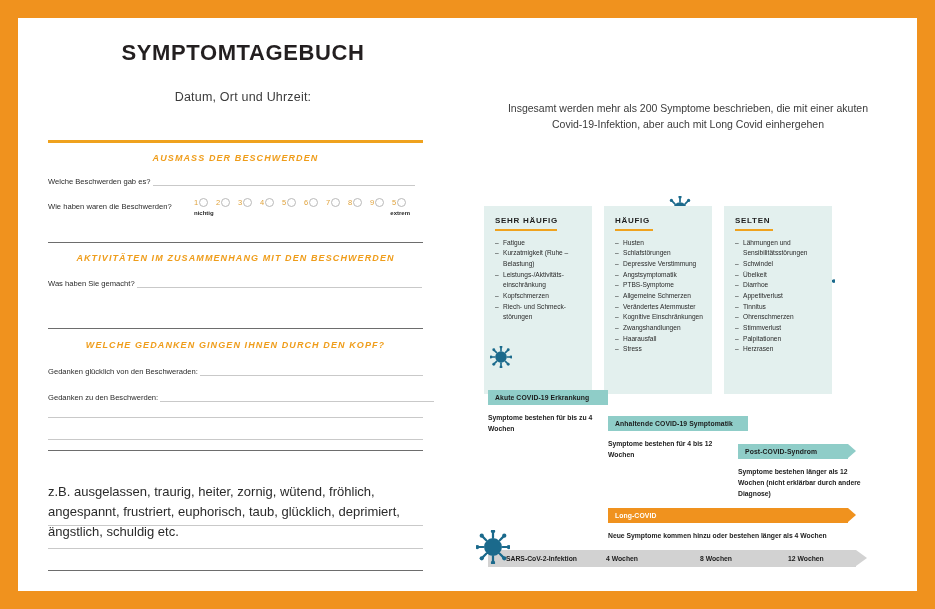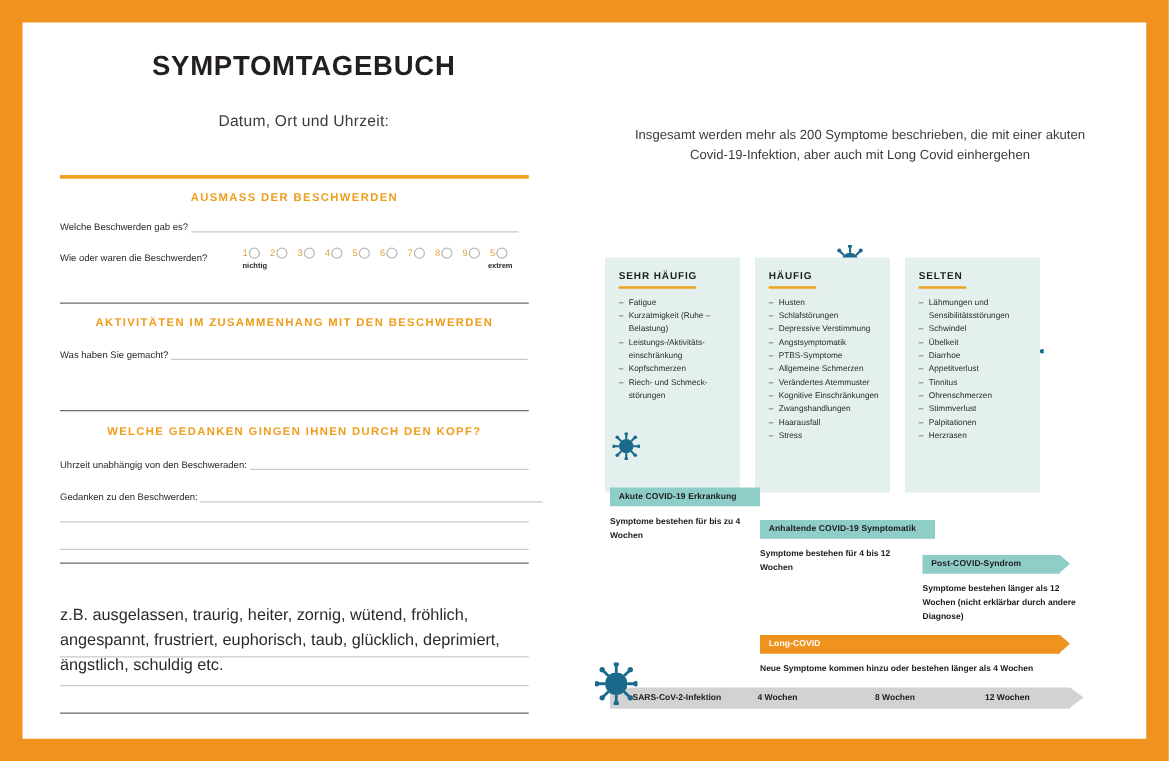--- a/index.html
+++ b/index.html
@@ -30,21 +30,21 @@
     text-align:center;font-size:12.5px;color:#3b3b3b;letter-spacing:.2px;
   }
   .rule-orange{
     position:absolute;left:30px;width:375px;height:3px;background:#EFA21E;
   }
   .rule-dark{
     position:absolute;left:30px;width:375px;height:1.4px;background:#6d6d6d;
   }
   .sec-head{
     position:absolute;left:30px;width:375px;text-align:center;
-    font-size:9px;font-weight:bold;color:#EF9D1B;letter-spacing:1.1px;
+    font-size:9px;font-weight:bold;color:#EF9D1B;letter-spacing:1.1px;font-style:italic;
   }
   .fld{position:absolute;left:30px;width:375px;height:14px;font-size:7.6px;color:#2a2a2a;white-space:nowrap;}
   .fld .lbl{display:inline-block;vertical-align:bottom;}
   .fld .ln{
     display:inline-block;vertical-align:bottom;
     border-bottom:1px solid #c9c9c9;height:9px;
   }
   .blankline{
     position:absolute;left:30px;width:375px;border-bottom:1px solid #c9c9c9;height:0;
   }
@@ -134,21 +134,21 @@
     <div class="diary-title">SYMPTOMTAGEBUCH</div>
     <div class="diary-sub">Datum, Ort und Uhrzeit:</div>
 
     <div class="rule-orange" style="top:122px"></div>
     <div class="sec-head" style="top:135px">AUSMASS DER BESCHWERDEN</div>
     <div class="fld" style="top:158px">
       <span class="lbl">Welche Beschwerden gab es?</span>
       <span class="ln" style="width:262px"></span>
     </div>
     <div class="fld" style="top:184px">
-      <span class="lbl">Wie oder waren die Beschwerden?</span>
+      <span class="lbl">Wie haben waren die Beschwerden?</span>
     </div>
 
     <div class="scale">
       <div class="scale-row">
         <span class="scale-item">
               <span>1</span>
               <span class="circ"></span>
             </span>
         <span class="scale-item">
               <span>2</span>
@@ -196,21 +196,21 @@
     <div class="rule-dark" style="top:224px"></div>
     <div class="sec-head" style="top:235px">AKTIVITÄTEN IM ZUSAMMENHANG MIT DEN BESCHWERDEN</div>
     <div class="fld" style="top:260px">
       <span class="lbl">Was haben Sie gemacht?</span>
       <span class="ln" style="width:285px"></span>
     </div>
 
     <div class="rule-dark" style="top:310px"></div>
     <div class="sec-head" style="top:322px">WELCHE GEDANKEN GINGEN IHNEN DURCH DEN KOPF?</div>
     <div class="fld" style="top:348px">
-      <span class="lbl">Uhrzeit unabhängig von den Beschweraden:</span>
+      <span class="lbl">Gedanken glücklich von den Beschweraden:</span>
       <span class="ln" style="width:223px"></span>
     </div>
     <div class="fld" style="top:374px">
       <span class="lbl">Gedanken zu den Beschwerden:</span>
       <span class="ln" style="width:274px"></span>
     </div>
     <div class="blankline" style="top:399px"></div>
     <div class="blankline" style="top:421px"></div>
 
     <div class="rule-dark" style="top:432px"></div>

